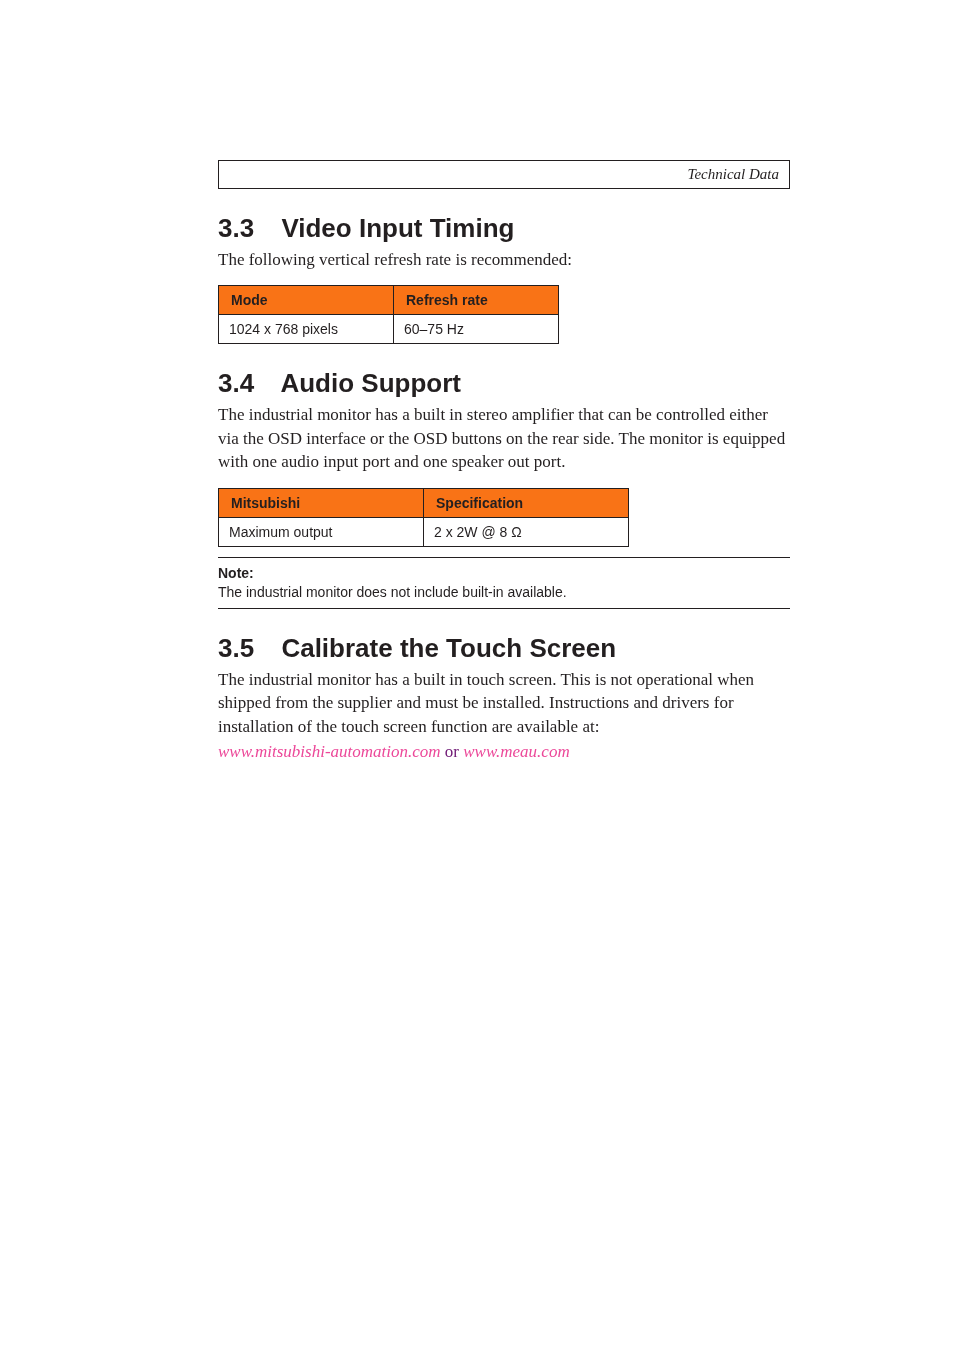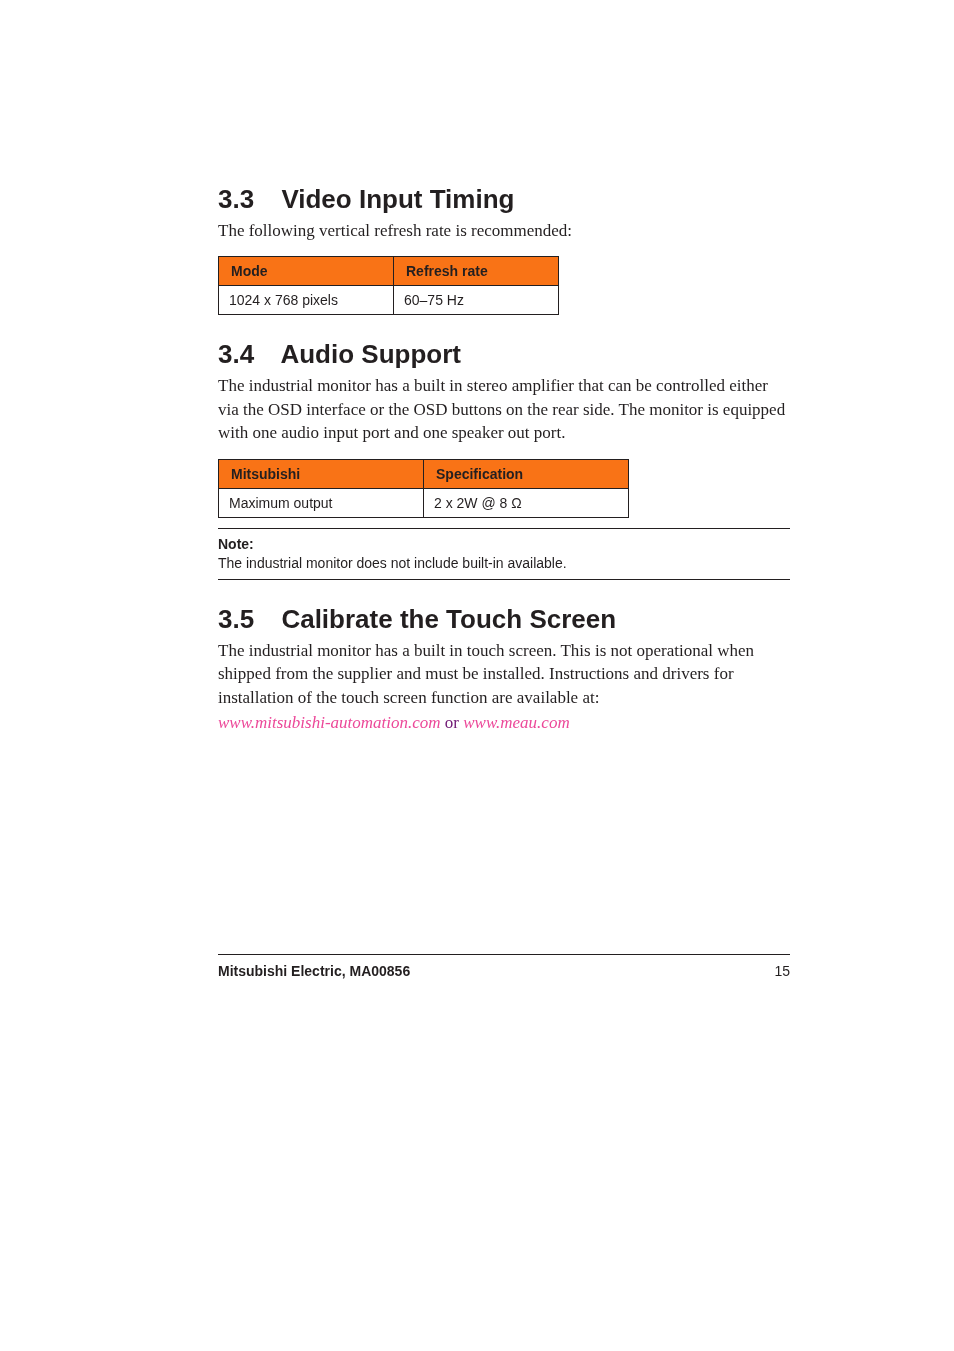--- a/index.html
+++ b/index.html
@@ -30,20 +30,23 @@
 .footer-line{border-bottom:1px solid #231f20;margin-top:220px;}
 .footer-text{font-family:Verdana,Arial,sans-serif;font-size:14px;display:flex;justify-content:space-between;padding-top:8px;font-weight:700;}
 .footer-text .pno{font-weight:400;}
 </style>
 </head>
 <body>
 
 <div class="page-outer">
   <div class="page-inner">
 
+    <div class="header-bar">
+      <span>Technical Data</span>
+    </div>
 
     <h2>
       <span class="sec-num">3.3</span>
       <span>Video Input Timing</span>
     </h2>
     <p class="body">The following vertical refresh rate is recommended:</p>
 
     <table class="spec wide-col-1">
       <tbody>
           <tr>
@@ -85,22 +88,15 @@
 
     <h2>
       <span class="sec-num">3.5</span>
       <span>Calibrate the Touch Screen</span>
     </h2>
     <p class="body" style="margin-bottom:2px;">The industrial monitor has a built in touch screen. This is not operational when shipped from the supplier and must be installed. Instructions and drivers for installation of the touch screen function are available at:</p>
     <p class="links">
       <a href="#">www.mitsubishi-automation.com</a><span class="conn"> or </span><a href="#">www.meau.com</a>
     </p>
 
-    <div class="footer">
-      <div class="footer-line"></div>
-      <div class="footer-text">
-        <span>Mitsubishi Electric, MA00856</span>
-        <span class="pno">15</span>
-      </div>
-    </div>
 
   </div>
 </div>
 
 </body></html>

